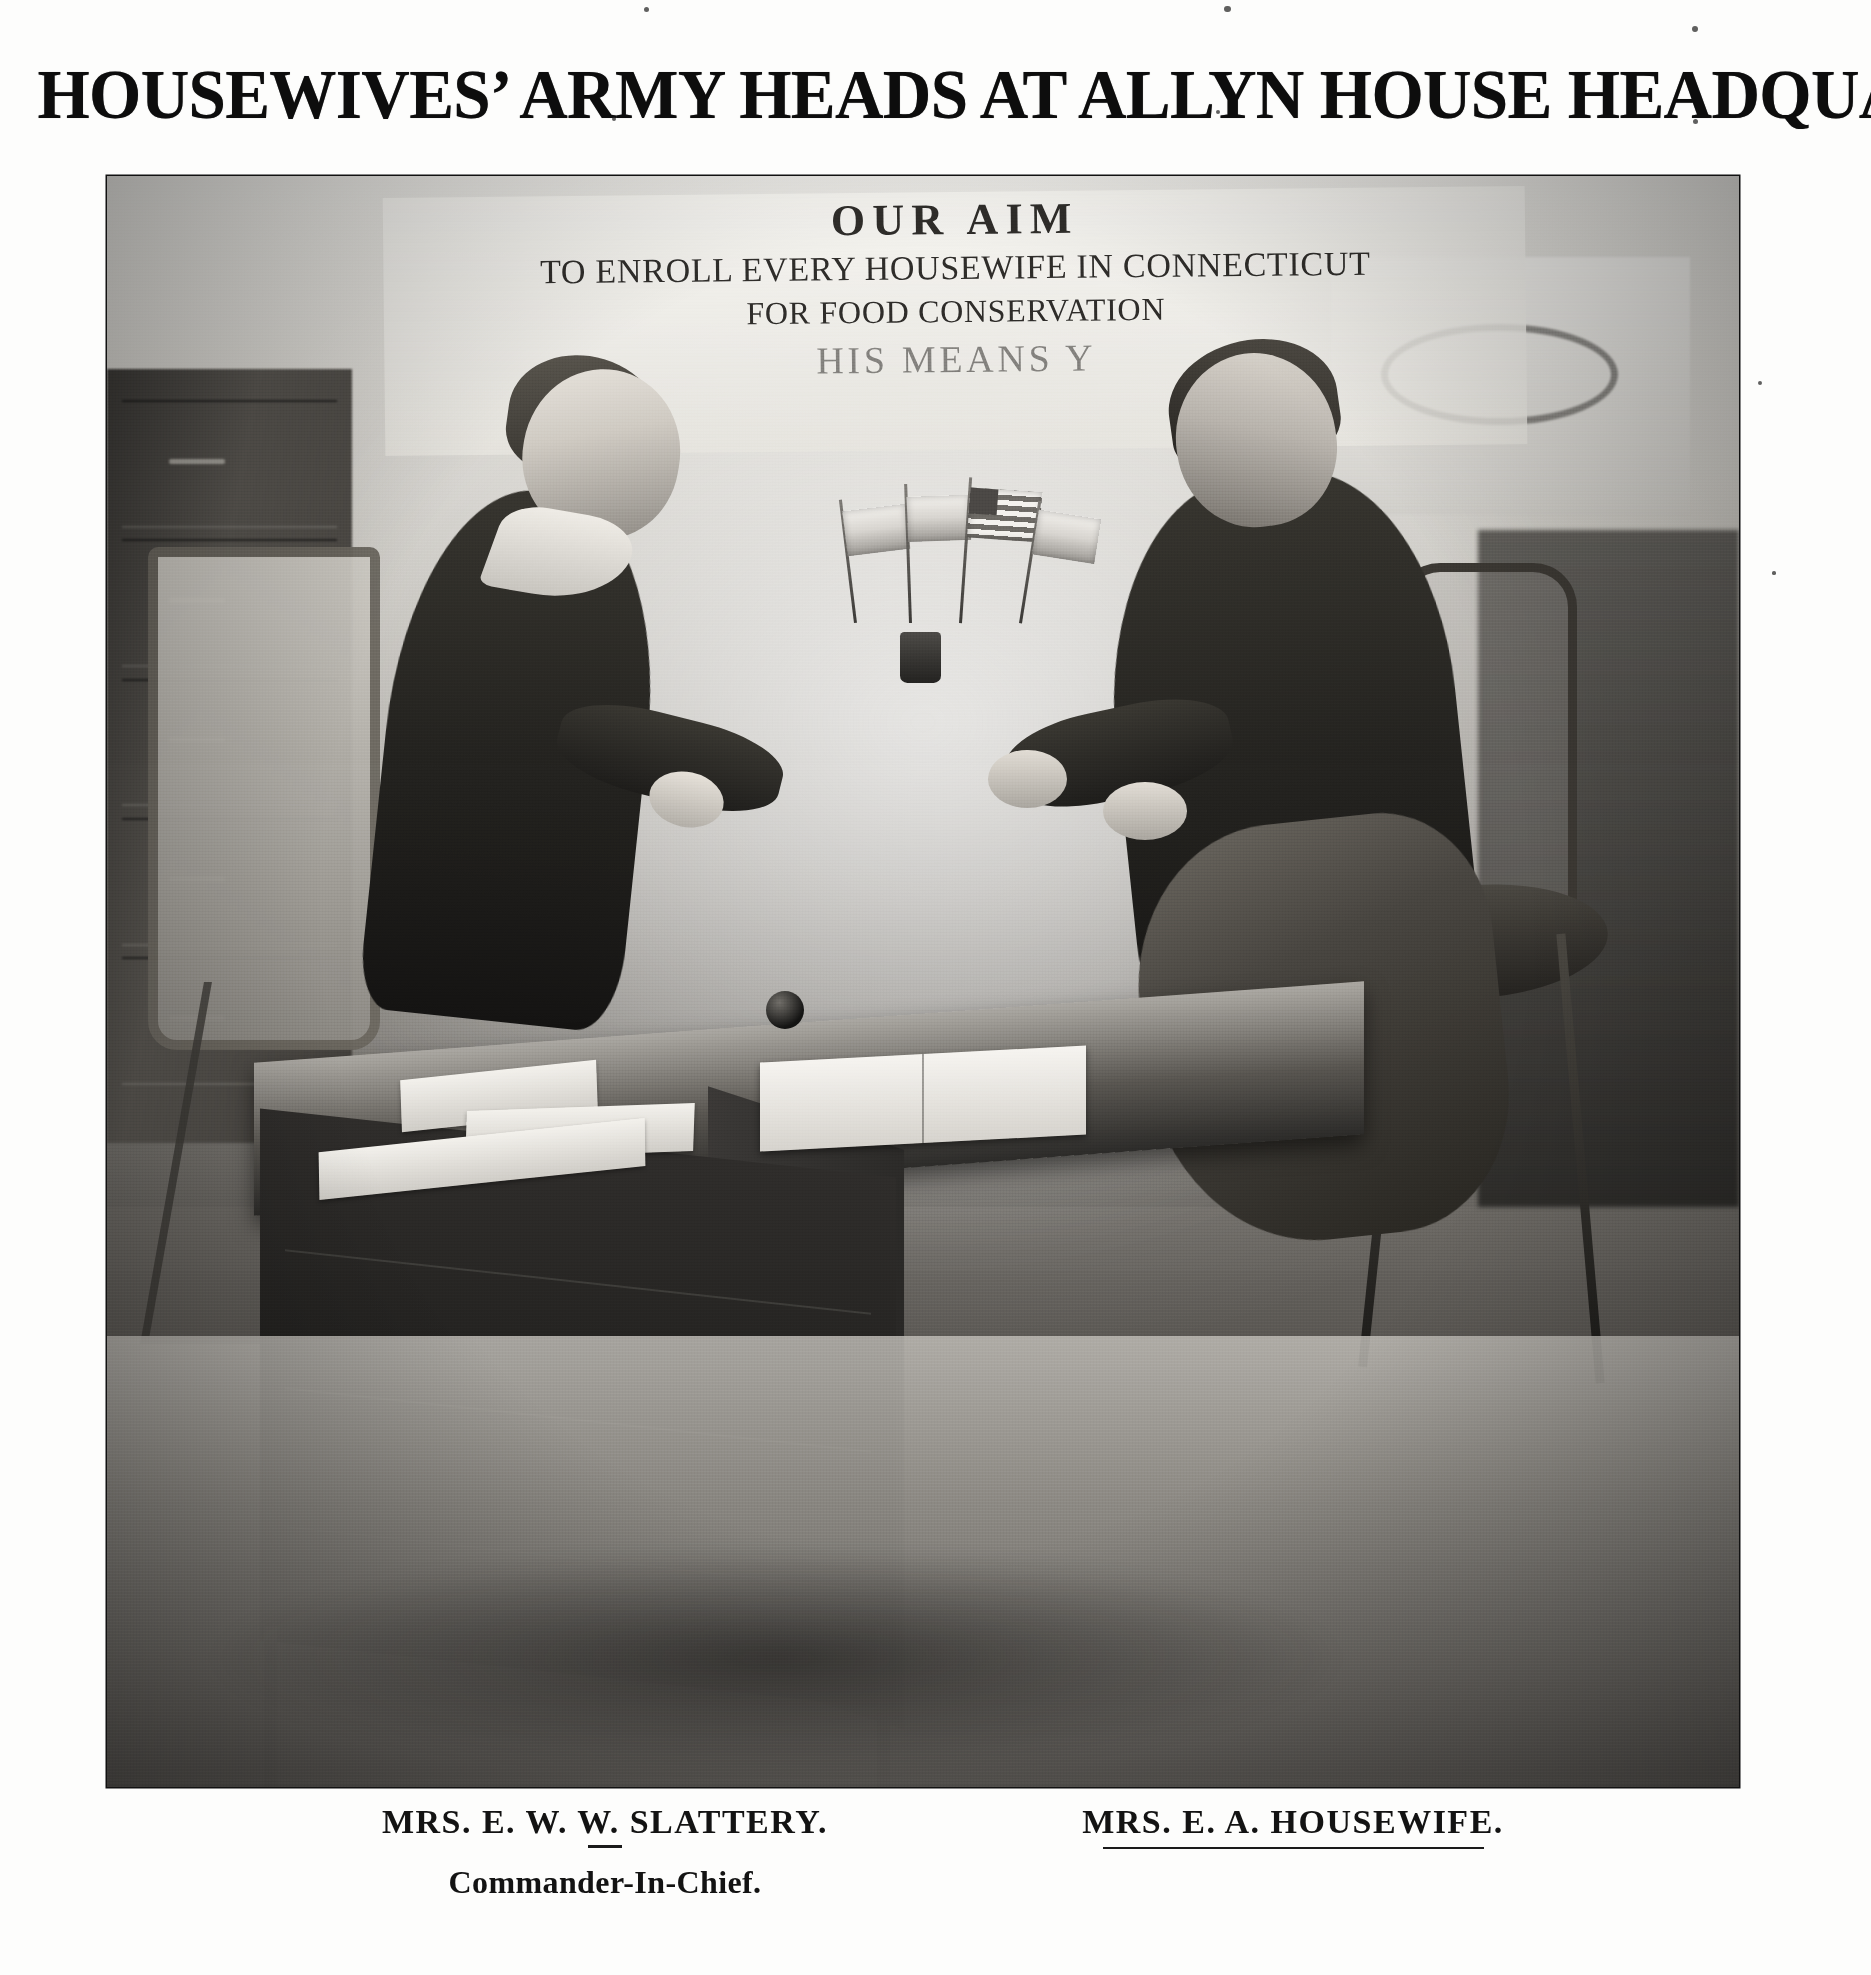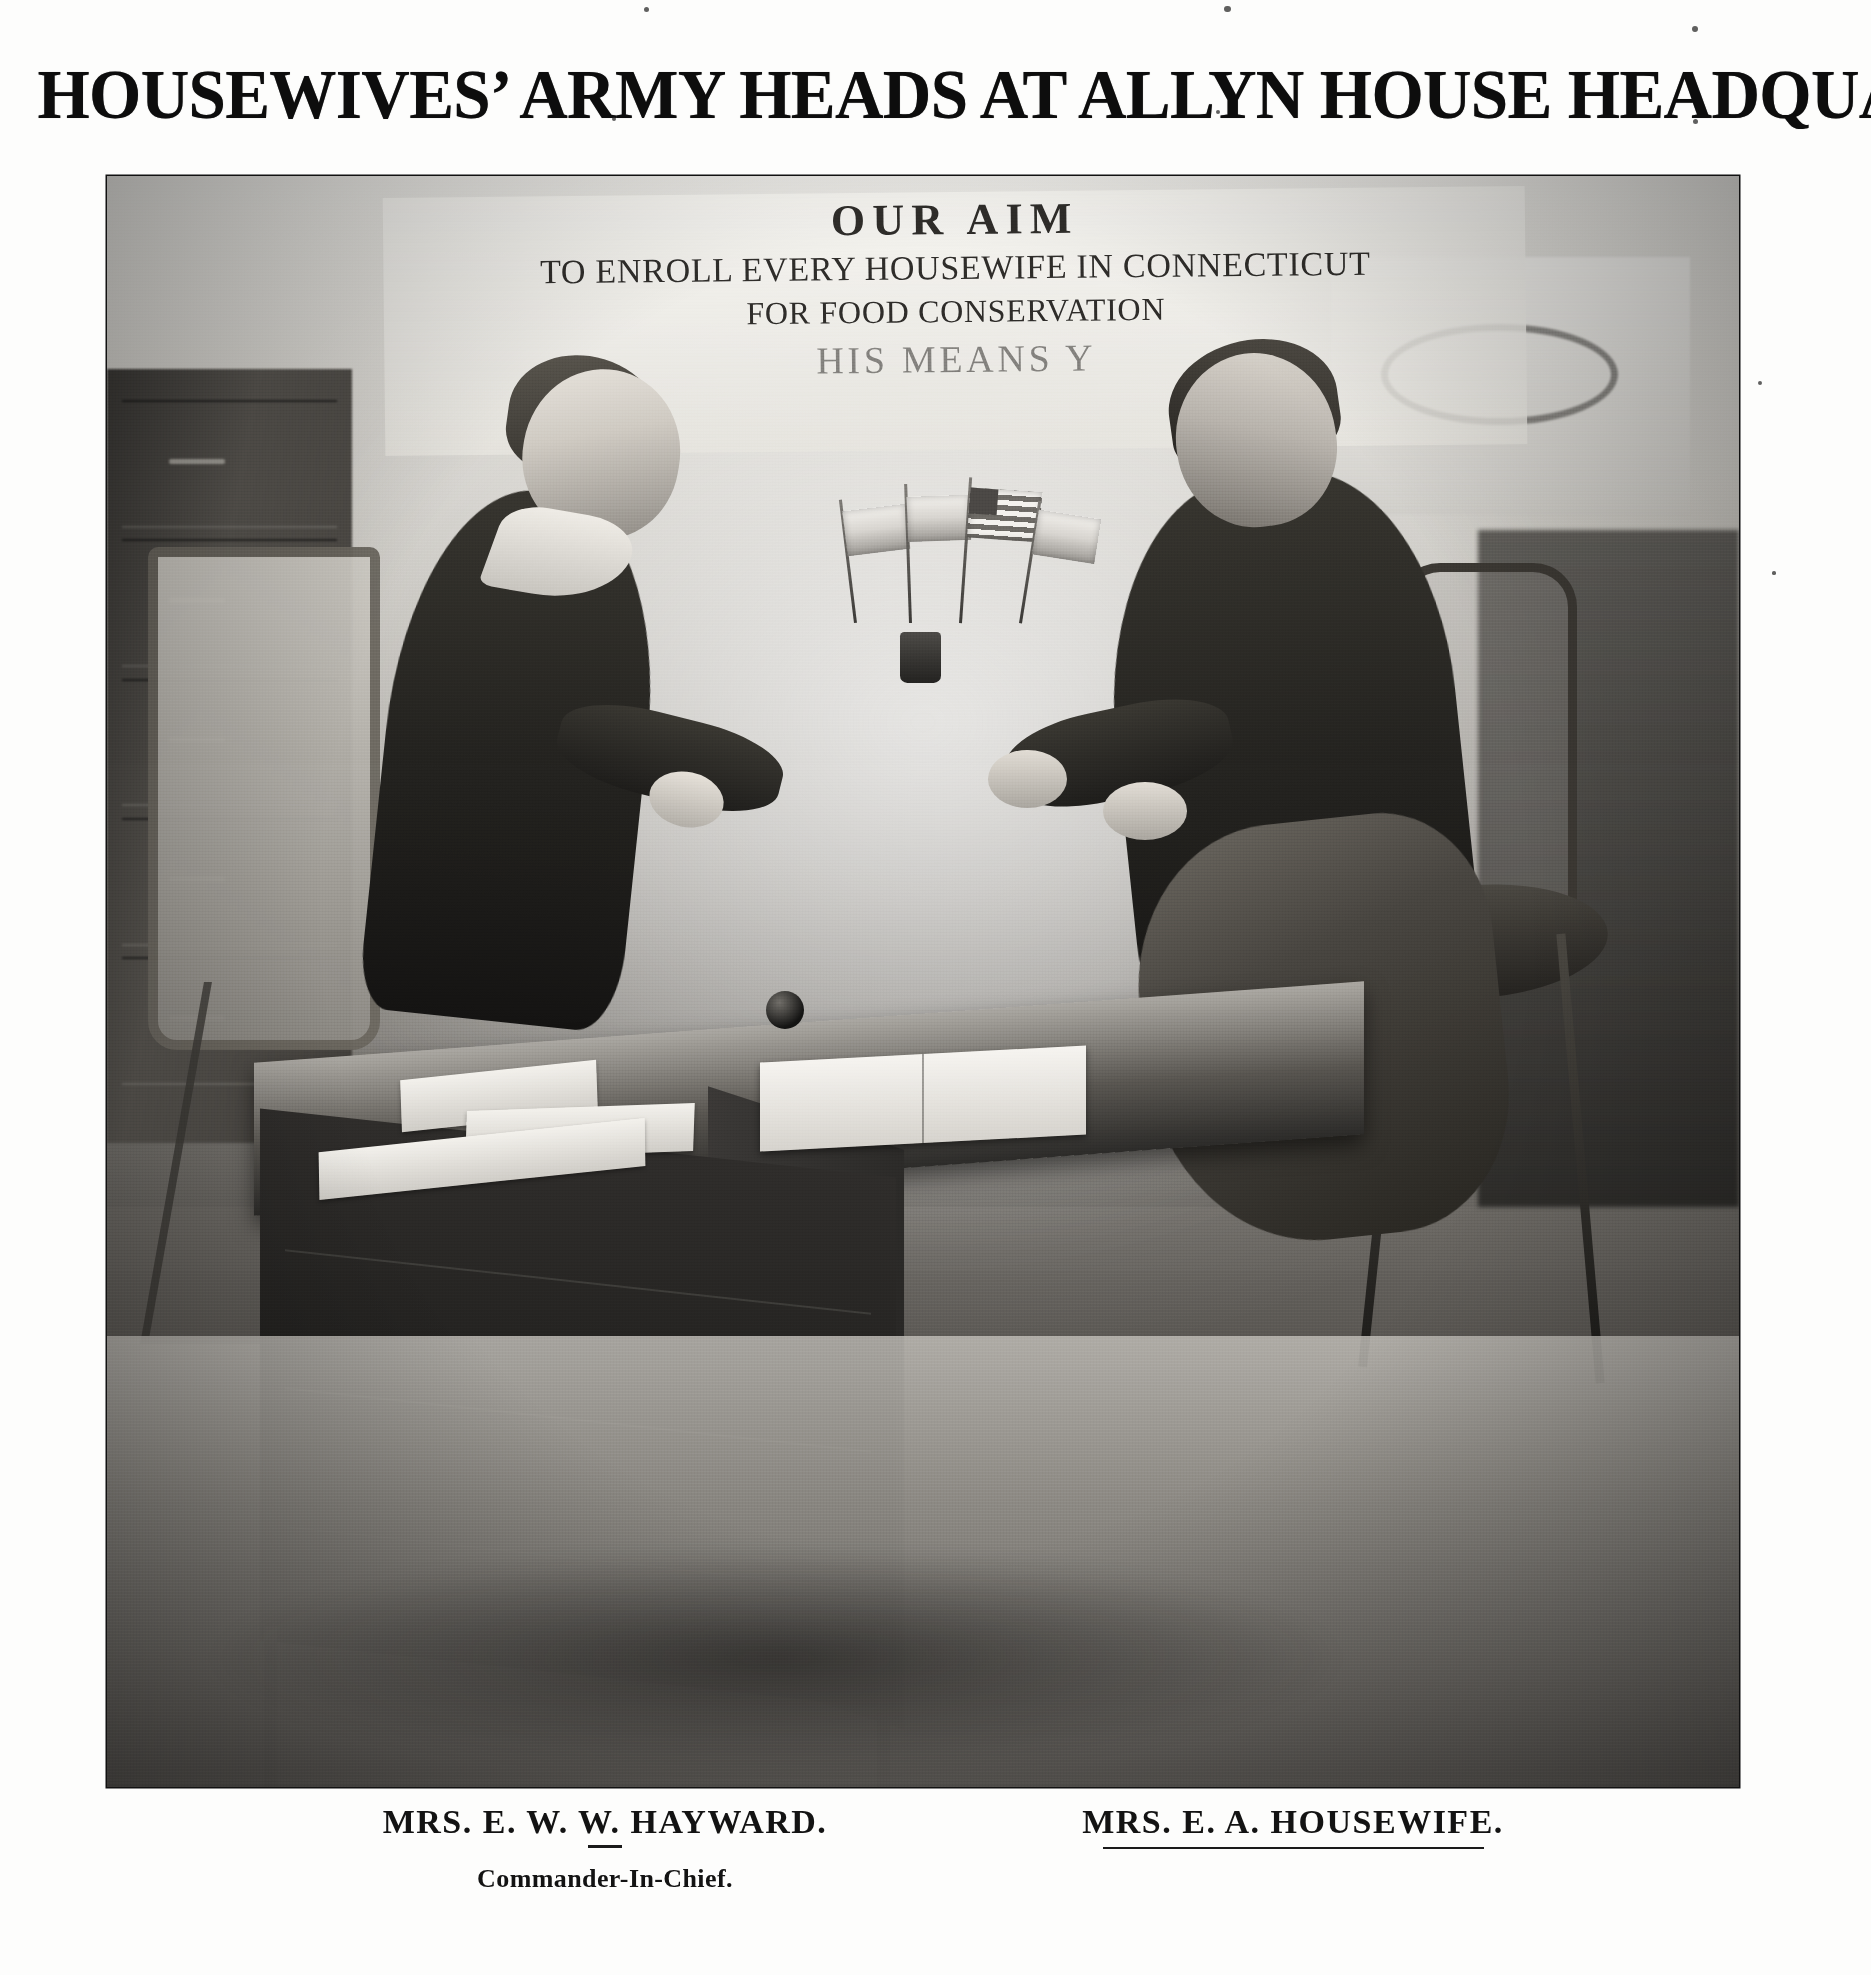--- a/index.html
+++ b/index.html
@@ -404,21 +404,21 @@
   .cap-right { left: 864px; width: 644px; }
 
   .cap-name {
     font-size: 34px;
     font-weight: bold;
     letter-spacing: 1.5px;
     white-space: nowrap;
   }
   .cap-role {
     margin-top: 16px;
-    font-size: 26px;
+    font-size: 32px;
     font-weight: bold;
     letter-spacing: 0.4px;
     white-space: nowrap;
   }
   .cap-underline {
     margin: 5.9px auto 0;
     height: 2.2px;
     background: #1a1a1a;
   }
   .cap-right .cap-underline { width: 381px; }
@@ -540,21 +540,21 @@
       <div class="floor"></div>
       <div class="shadow-pool"></div>
 
       <div class="grain"></div>
       <div class="vignette"></div>
     </div>
   </div>
 
   <div class="captions">
     <div class="cap-col cap-left">
-      <div class="cap-name">MRS. E. W. W. HAYWARD.</div>
+      <div class="cap-name">MRS. E. W. W. SLATTERY.</div>
       <div class="cap-tick"></div>
       <div class="cap-role">Commander-In-Chief.</div>
     </div>
     <div class="cap-col cap-right">
       <div class="cap-name">MRS. E. A. HOUSEWIFE.</div>
       <div class="cap-underline"></div>
     </div>
   </div>
 
 </div>

